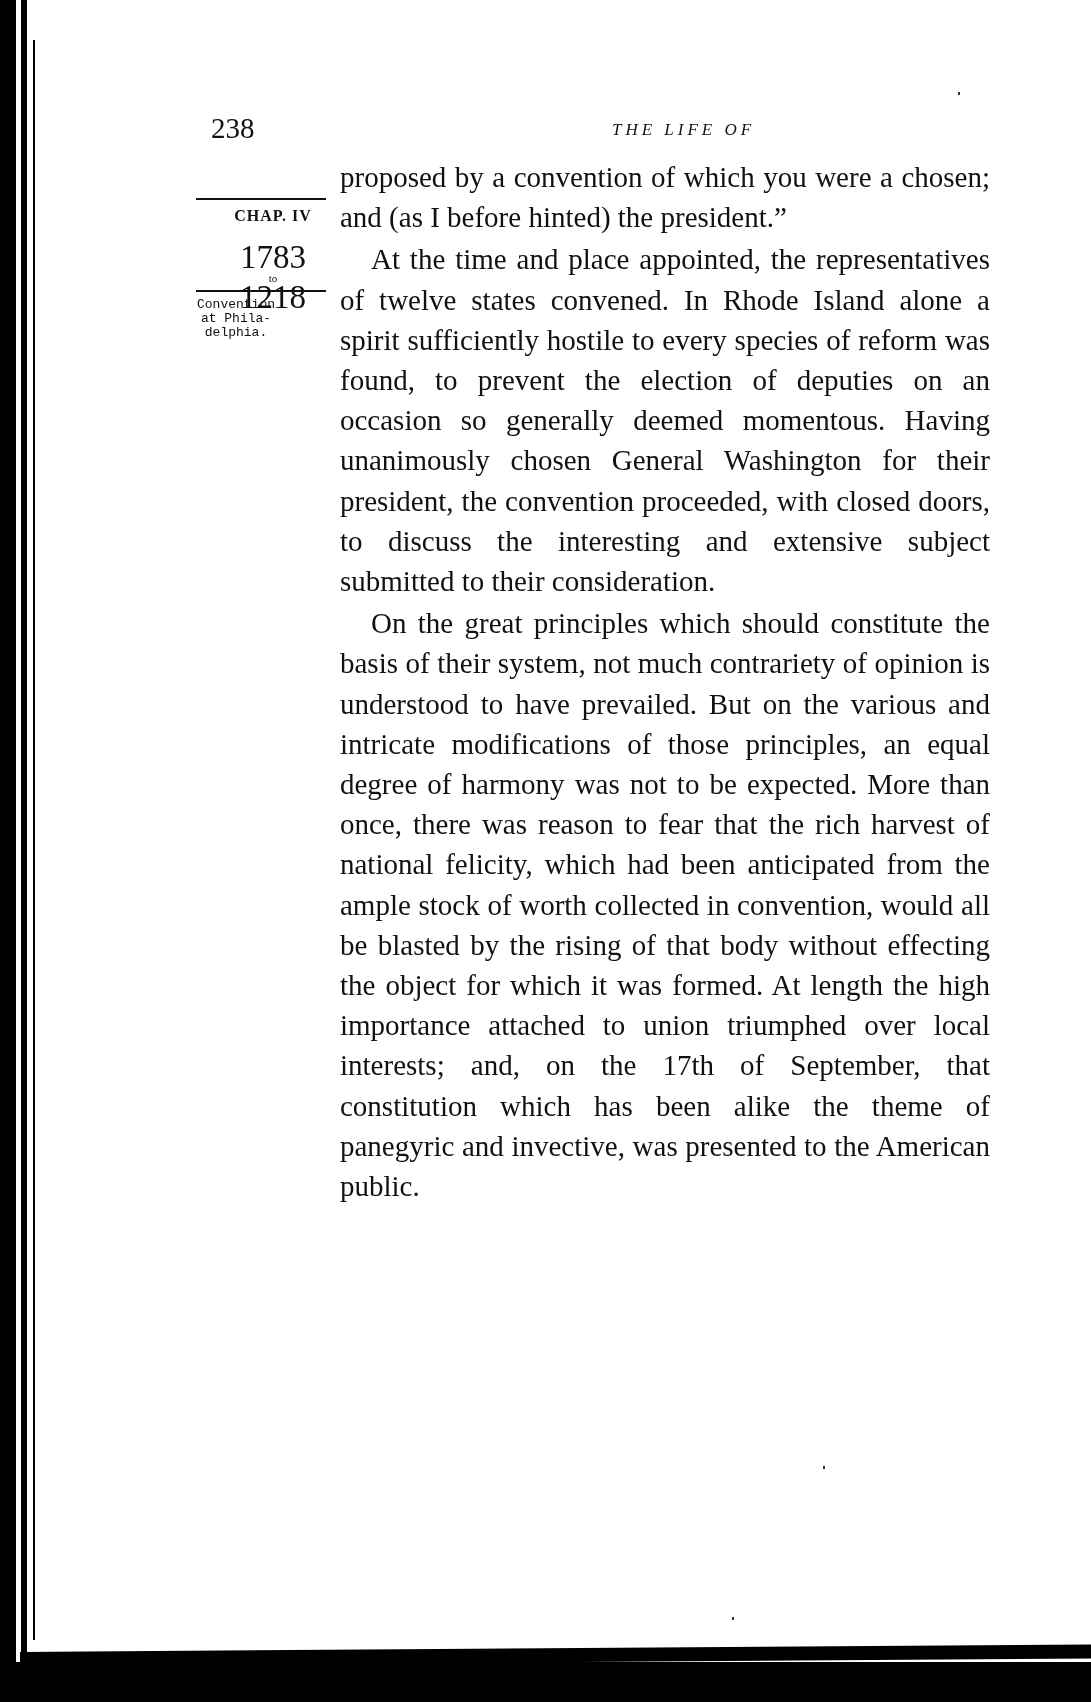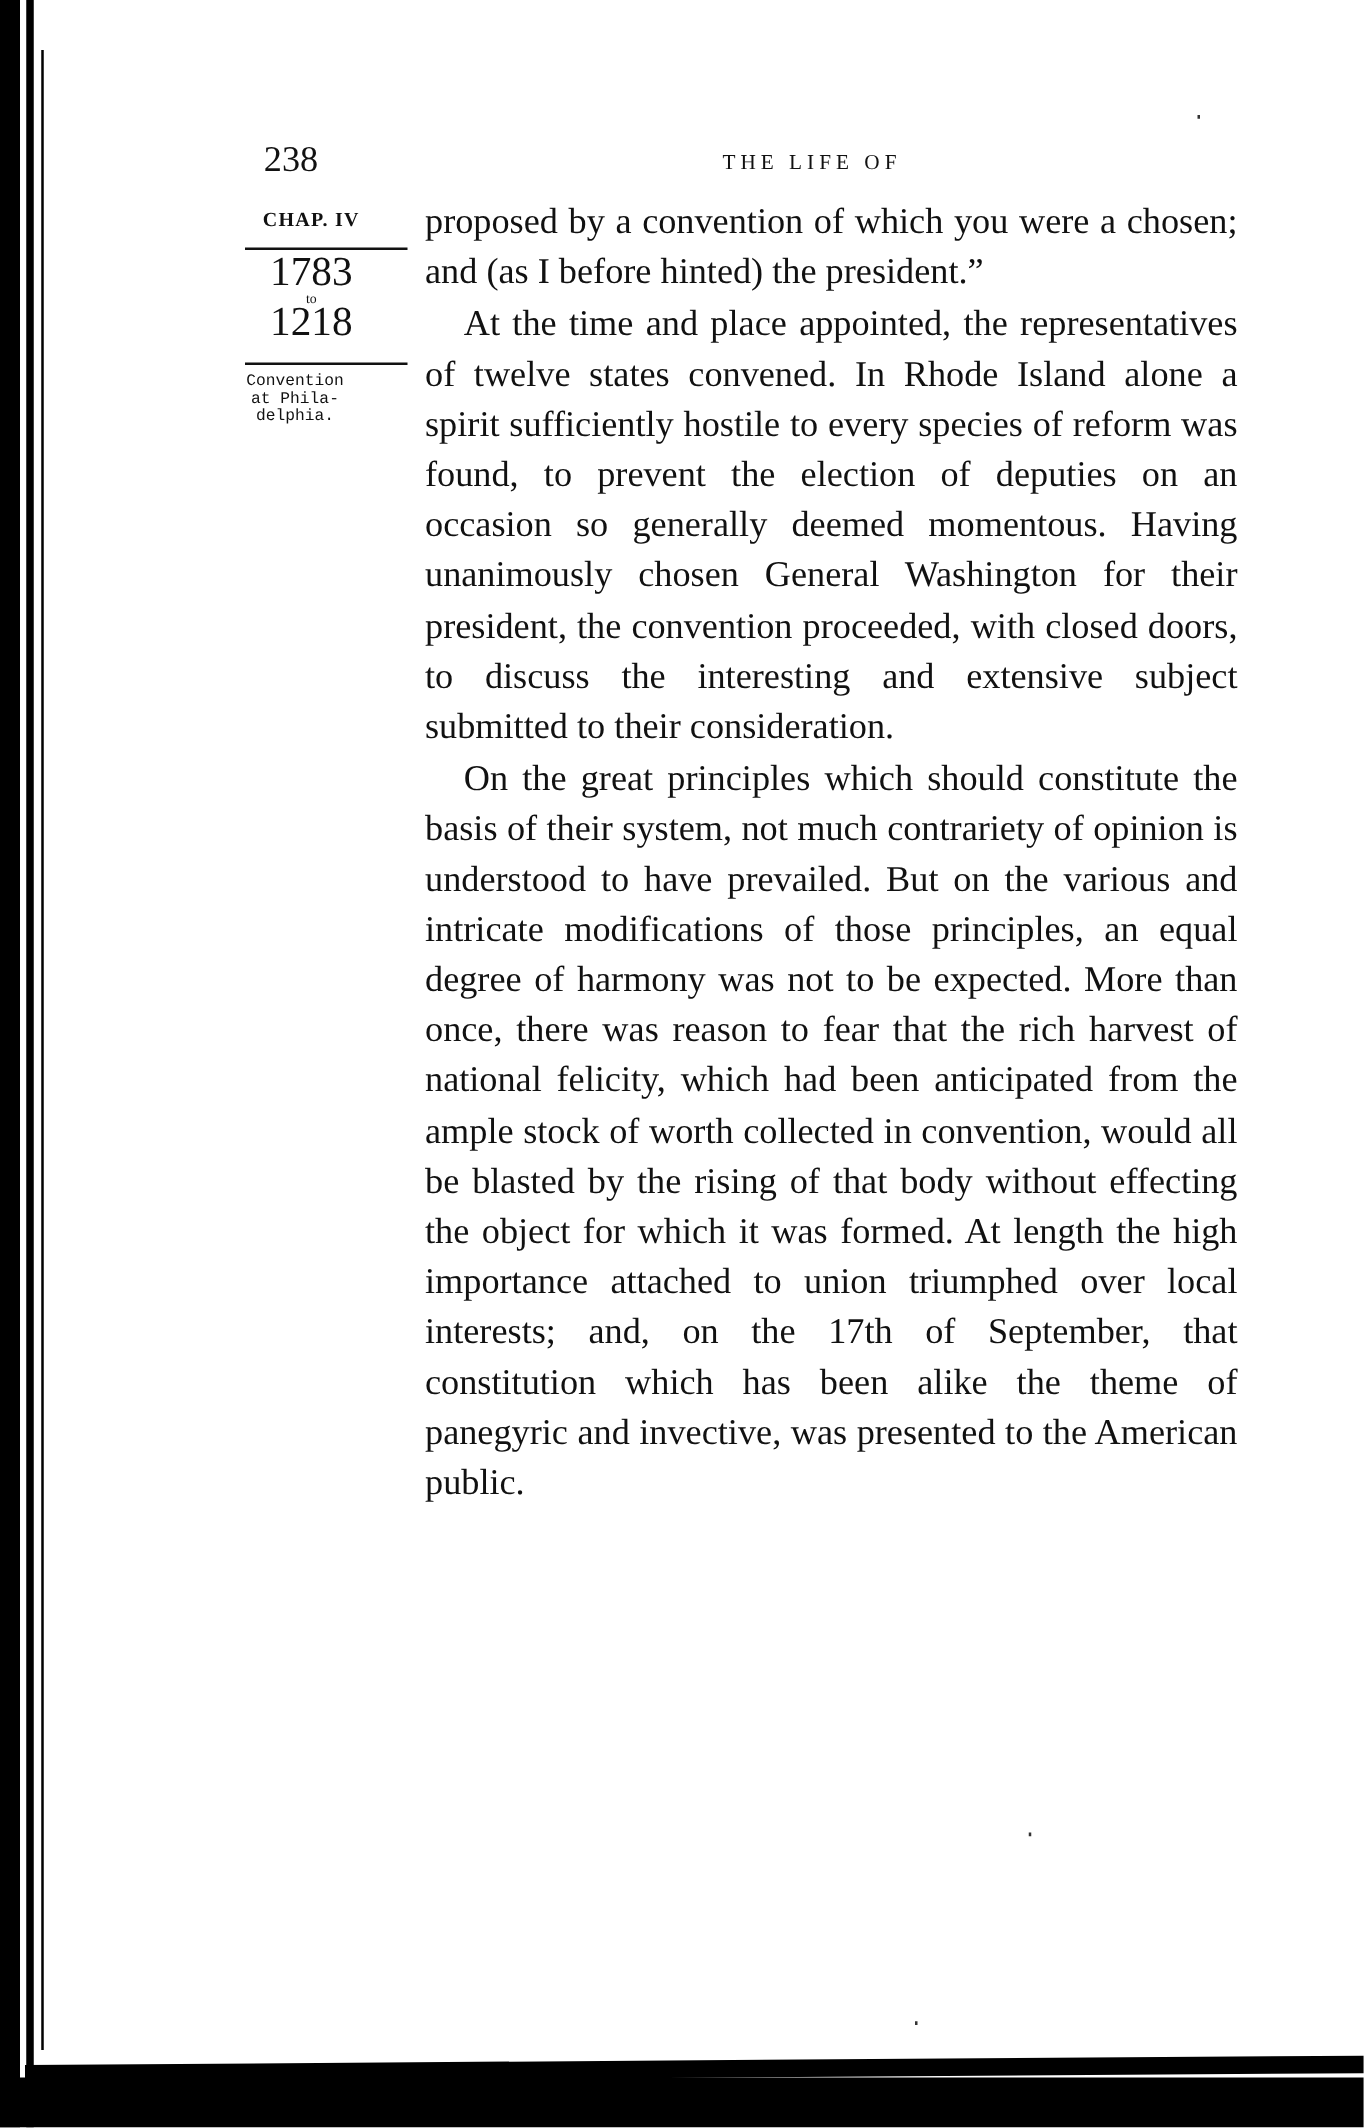--- a/index.html
+++ b/index.html
@@ -5,22 +5,22 @@
   html, body { margin: 0; padding: 0; background: #ffffff; }
   body { width: 1091px; height: 1702px; position: relative; overflow: hidden;
          font-family: "Liberation Serif", "DejaVu Serif", serif; color: #111; }
   .spine { position: absolute; left: 0; top: 0; width: 16px; height: 1702px; background: #000; }
   .spine2 { position: absolute; left: 21px; top: 0; width: 6px; height: 1702px; background: #000; }
   .spine3 { position: absolute; left: 33px; top: 40px; width: 2px; height: 1600px; background: #000; }
   .bottom-bar { position: absolute; left: 0; top: 1662px; width: 1091px; height: 40px; background: #000; }
   .bottom-bar2 { position: absolute; left: 20px; top: 1652px; width: 1071px; height: 14px; background: #000;
                  transform: skewY(-0.4deg); transform-origin: left; }
   .page-number { position: absolute; left: 211px; top: 112px; font-size: 29px; }
-  .running-head { position: absolute; left: 578px; top: 120px; font-size: 19px; letter-spacing: 4px; font-variant: small-caps; text-transform: uppercase; font-size: 17px; }
-  .margin { position: absolute; left: 184px; width: 130px; text-align: center; }
+  .running-head { position: absolute; left: 612px; top: 120px; font-size: 19px; letter-spacing: 4px; font-variant: small-caps; text-transform: uppercase; font-size: 17px; font-style: italic; }
+  .margin { position: absolute; left: 208px; width: 130px; text-align: center; margin-top: 39px; }
   .chap { top: 168px; font-size: 16px; letter-spacing: 1px; text-transform: uppercase; font-weight: bold; }
   .rule { position: absolute; left: 196px; width: 130px; height: 2px; background: #111; }
   .year { font-size: 33px; }
   .to { font-size: 11px; }
   .sidenote { position: absolute; left: 197px; top: 298px; font-family: Liberation Mono, monospace; font-size: 13px; line-height: 14px; text-align: center; }
   .text { position: absolute; left: 340px; top: 157px; width: 650px; font-size: 29px; line-height: 40.2px; text-align: justify; }
   .text p { margin: 0; }
   .text p.indent { text-indent: 31px; }
   .text p + p { margin-top: 2px; }
   .dot { position: absolute; width: 2px; height: 3px; background: #333; }

